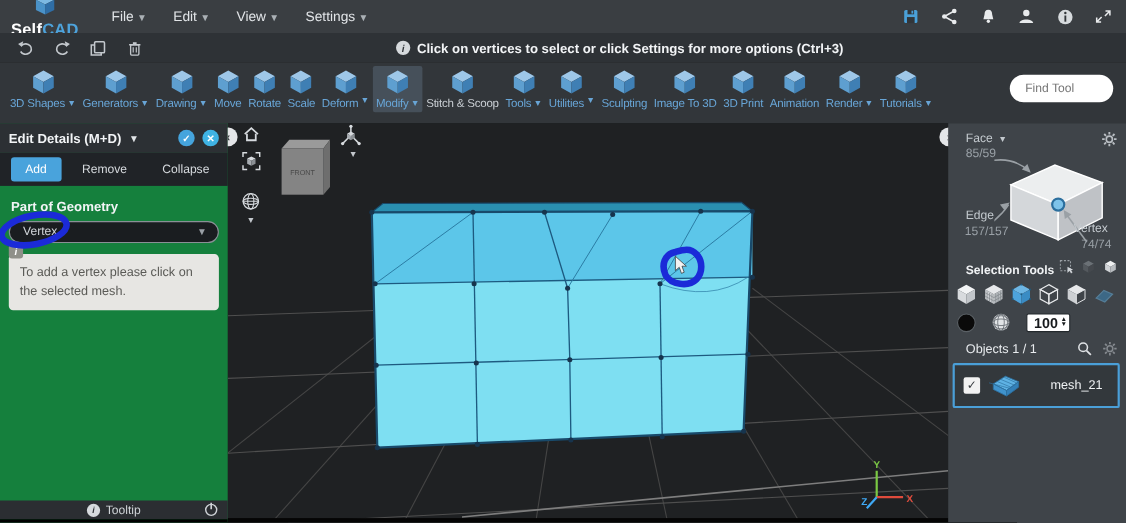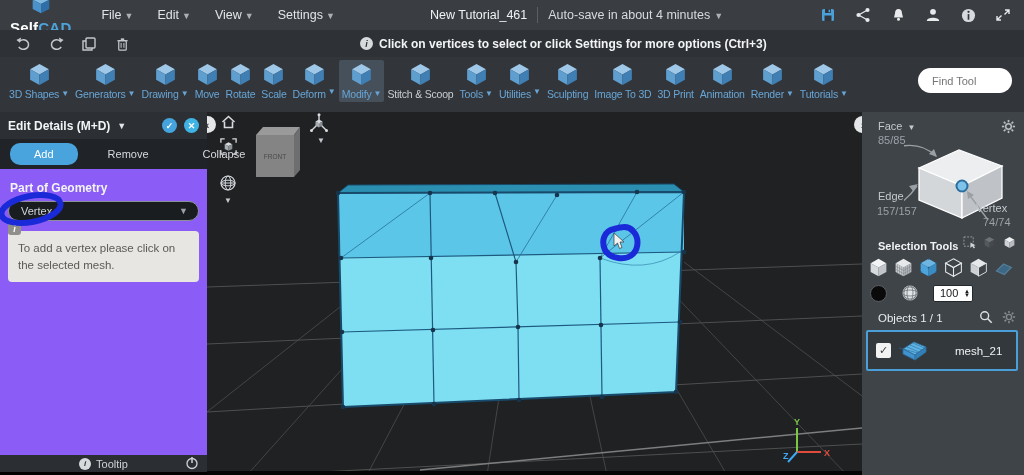--- a/index.html
+++ b/index.html
@@ -44,31 +44,31 @@
   .tool.muted .lbl { color:#c9ced3; }
   .tool .caret { color:#68a5d6; font-size:8px; margin-left:2px; }
   .findtool { position:absolute; right:12px; top:11px; width:94px; height:25px; border:none;
               border-radius:13px; background:#fff; font-size:11px; color:#6d7277;
               padding:0 14px; outline:none; font-family:"Liberation Sans",sans-serif; }
 
   
   .main { position:relative; display:flex; height:363px; }
 
   
-  .left-panel { position:relative; width:207px; background:#8b5cf6; flex:none; z-index:5; }
+  .left-panel { position:relative; width:207px; background:#15803d; flex:none; z-index:5; }
   .lp-header { display:flex; align-items:center; height:27px; background:#2c3034; padding:0 8px; }
   .lp-title { color:#f2f4f6; font-size:12px; font-weight:bold; }
   .lp-title-caret { color:#e2e5e8; font-size:9px; margin-left:7px; }
   .lp-header-icons { margin-left:auto; display:flex; gap:7px; }
   .circ { width:15px; height:15px; border-radius:50%; display:flex; align-items:center;
           justify-content:center; color:#fff; font-size:9px; font-weight:bold; }
   .circ.check { background:#45a4dd; }
   .circ.close { background:#3fb3e4; }
   .lp-tabs { display:flex; align-items:center; height:30px; background:#202327; padding:0 10px; gap:6px; }
-  .lp-tab { font-size:11px; color:#d6dade; padding:5px 24px; border-radius:10px; }
+  .lp-tab { font-size:11px; color:#d6dade; padding:5px 13px; border-radius:3px; }
   .lp-tab.active { background:#49a3dc; color:#fff; }
   .lp-section-label { color:#f2f4f6; font-size:12px; font-weight:bold; margin:12px 0 6px 10px; }
   .lp-dropdown { position:relative; margin:0 8px; height:20px; background:#1a1d20;
                  border:1px solid #8a9096; border-radius:10px; display:flex; align-items:center;
                  padding:0 12px; }
   .lp-dropdown .val { color:#d2d6da; font-size:11px; }
   .lp-dropdown .dd-caret { position:absolute; right:10px; color:#9aa0a6; font-size:9px; }
   .annotation-ellipse { position:absolute; left:-4px; top:76px; width:70px; height:42px;
                         pointer-events:none; z-index:8; }
   .lp-tip-badge { position:absolute; left:8px; top:110px; width:13px; height:13px; border-radius:3px;
@@ -100,21 +100,21 @@
   .rp-count { position:absolute; color:#9aa1a7; font-size:11px; }
   .rp-caret { color:#c3c9ce; font-size:8px; margin-left:5px; }
   .rp-sel-label { position:absolute; left:16px; top:128px; color:#f0f2f4; font-size:11px; font-weight:bold; }
   .sel-mini { position:absolute; top:124px; right:8px; display:flex; gap:7px; }
   .sel-row { position:absolute; left:5px; top:144px; display:flex; gap:3px; }
   .sel-cube { width:22px; height:22px; display:flex; align-items:center; justify-content:center; }
   .color-row { position:absolute; left:8px; top:172px; display:flex; align-items:center; gap:14px; }
   .swatch { width:17px; height:17px; border-radius:50%; background:#0a0a0a; border:1px solid #5a6065; }
   .spinner { display:flex; align-items:center; background:#fff; border:1px solid #23282c;
              border-radius:2px; height:17px; padding:0 2px 0 6px; }
-  .spinner .num { width:24px; border:none; outline:none; font-size:11px; font-weight:normal;
+  .spinner .num { width:24px; border:none; outline:none; font-size:13px; font-weight:bold;
                   color:#16191c; background:transparent; font-family:"Liberation Sans",sans-serif; }
   .spin-arrows { display:flex; flex-direction:column; line-height:4px; }
   .spin-arrows span { font-size:6px; color:#16191c; }
   .rp-objects-label { position:absolute; left:16px; top:200px; color:#e8ebee; font-size:11.5px; }
   .rp-obj-icons { position:absolute; right:8px; top:198px; display:flex; gap:9px; }
   .obj-item { position:absolute; left:4px; top:218px; width:152px; height:41px;
               border:2px solid #4a9fd8; border-radius:2px; background:#33383c;
               display:flex; align-items:center; }
   .obj-check { width:15px; height:15px; margin-left:8px; background:#f2f2f2; border-radius:2px;
                display:flex; align-items:center; justify-content:center; font-size:11px; color:#3a3e42; }
@@ -133,25 +133,20 @@
         <polygon points="2,7 12,12 12,23 2,18" fill="#4a92c8"></polygon>
         <polygon points="22,7 12,12 12,23 22,18" fill="#2f6ea6"></polygon>
       </svg>
       <span class="logo-text"><span>Self</span><span class="cad">CAD</span></span>
     </div>
     <div class="menu-item"><span>File</span><span class="caret">▼</span></div>
     <div class="menu-item"><span>Edit</span><span class="caret">▼</span></div>
     <div class="menu-item"><span>View</span><span class="caret">▼</span></div>
     <div class="menu-item"><span>Settings</span><span class="caret">▼</span></div>
 
-    <div class="title-area">
-      <span class="doc-title">New Tutorial_461</span>
-      <span class="vdivider"></span>
-      <span class="autosave"><span>Auto-save in about 4 minutes</span><span class="caret">▼</span></span>
-    </div>
 
     <div class="topbar-icons">
       <span class="icon-btn">
         <svg width="16" height="16" viewBox="0 0 16 16">
           <rect x="2" y="2" width="12" height="12" rx="1.5" fill="#4aa0d8"></rect>
           <rect x="5" y="2" width="6" height="4" fill="#32363a"></rect>
           <rect x="8.6" y="2.7" width="1.6" height="2.6" fill="#4aa0d8"></rect>
           <rect x="4.5" y="8.5" width="7" height="5.5" fill="#32363a"></rect>
         </svg>
       </span>
@@ -603,21 +598,21 @@
       </svg>
 
       <div class="rp-collapse">›</div>
       <div class="vp-bottom-strip"></div>
     </section>
 
     <aside class="right-panel">
       <span class="rp-label" style="left:16px;top:8px;">
         <span>Face</span><span class="rp-caret">▼</span>
       </span>
-      <span class="rp-count" style="left:16px;top:22px;">85/85</span>
+      <span class="rp-count" style="left:16px;top:22px;">85/59</span>
       <span style="position:absolute;right:8px;top:7px;">
         <svg width="15" height="15" viewBox="0 0 16 16">
           <circle cx="8" cy="8" r="3" fill="none" stroke="#b9bec3" stroke-width="1.6"></circle>
           <g stroke="#b9bec3" stroke-width="1.8">
             <line x1="8" y1="1" x2="8" y2="3.5"></line>
               <line x1="8" y1="12.5" x2="8" y2="15"></line>
             <line x1="1" y1="8" x2="3.5" y2="8"></line>
               <line x1="12.5" y1="8" x2="15" y2="8"></line>
             <line x1="3" y1="3" x2="4.8" y2="4.8"></line>
               <line x1="11.2" y1="11.2" x2="13" y2="13"></line>

